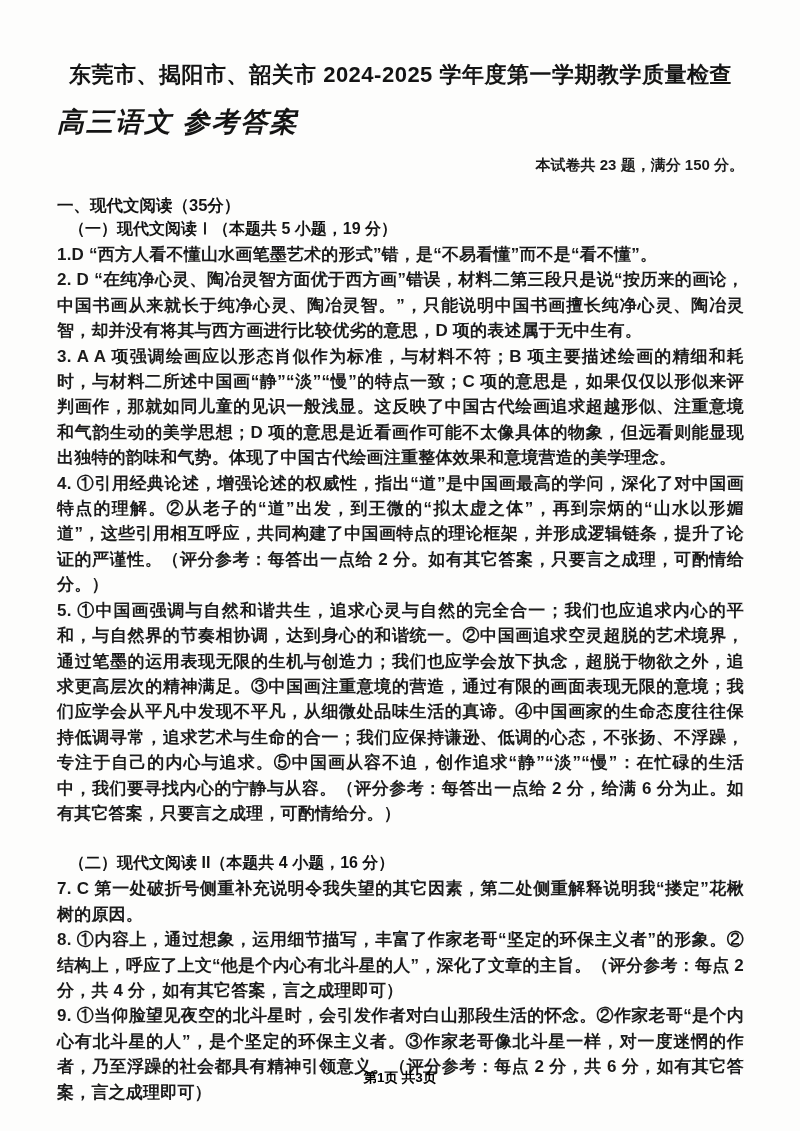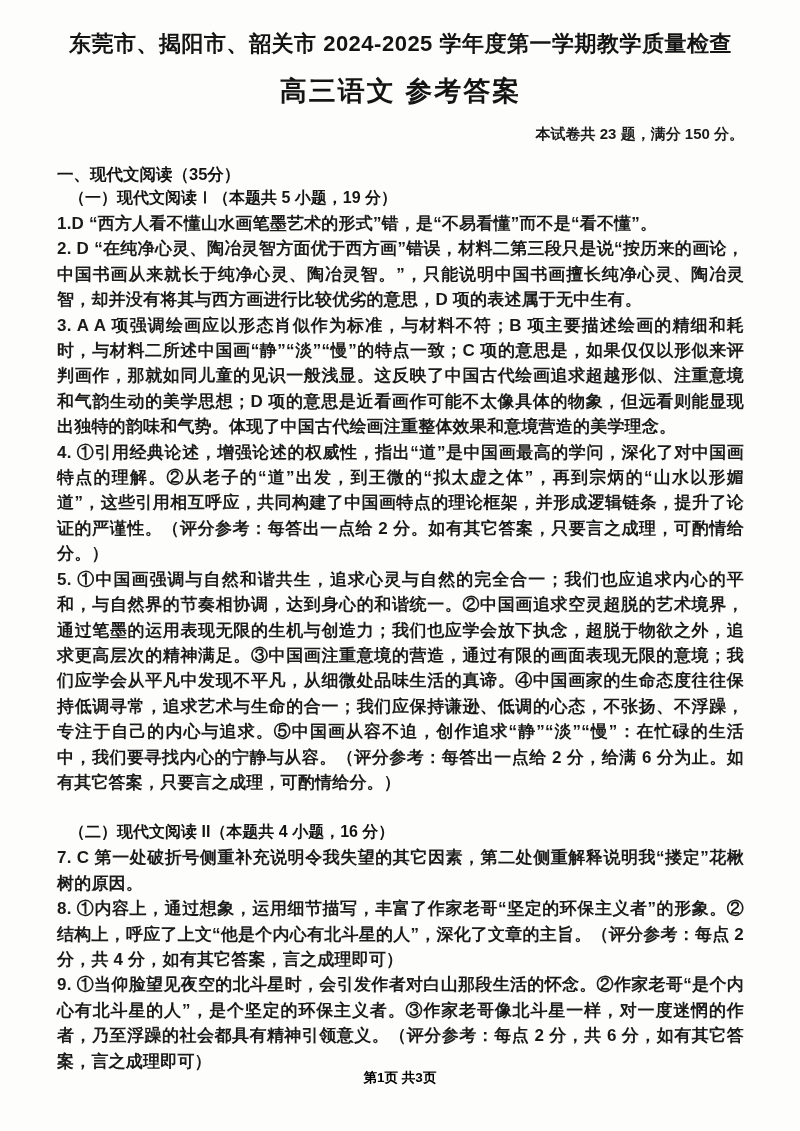--- a/index.html
+++ b/index.html
@@ -9,38 +9,39 @@
     font-family: "Liberation Sans", sans-serif;
   }
   .page {
     position: relative;
     width: 800px;
     height: 1131px;
     margin: 0 auto;
     background: #fdfdfc;
     color: #1b1b1b;
     box-sizing: border-box;
-    padding: 29px 56px 0 57px;
+    padding: 60px 56px 0 57px;
     overflow: hidden;
   }
   .doc-title {
     margin: 0 0 14px 0;
     text-align: center;
     font-size: 22px;
     font-weight: 800;
     letter-spacing: 0.5px;
     color: #141414;
   }
   .doc-subtitle {
     margin: 0 0 16px 0;
-    text-align: center;
+    text-align: left;
     font-size: 27px;
     font-weight: 800;
     letter-spacing: 2px;
     color: #141414;
+    font-style: italic;
   }
   .exam-info {
     margin: 0 0 20px 0;
     text-align: right;
     font-size: 15px;
     font-weight: 600;
     color: #1b1b1b;
   }
   .section-heading {
     margin: 0 0 2px 0;

